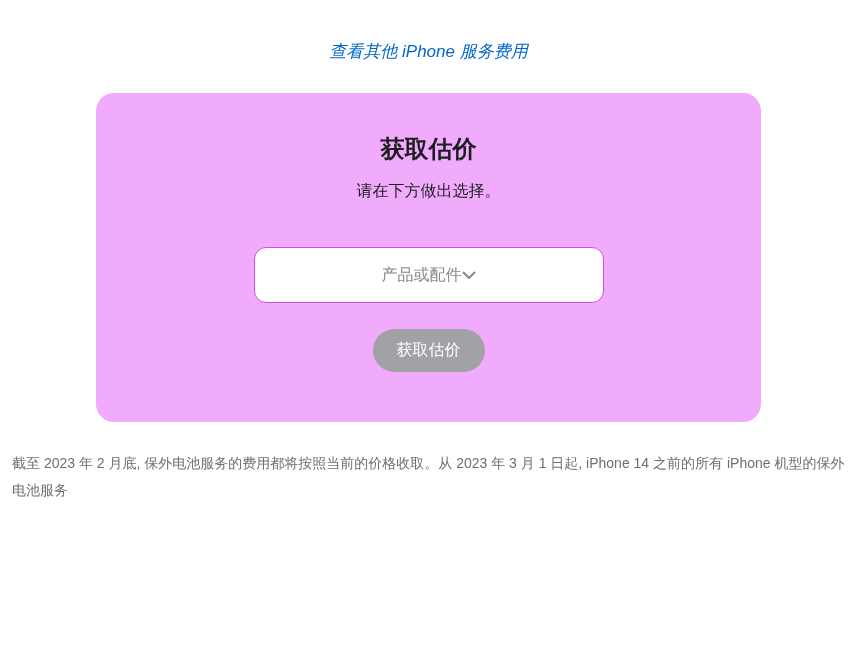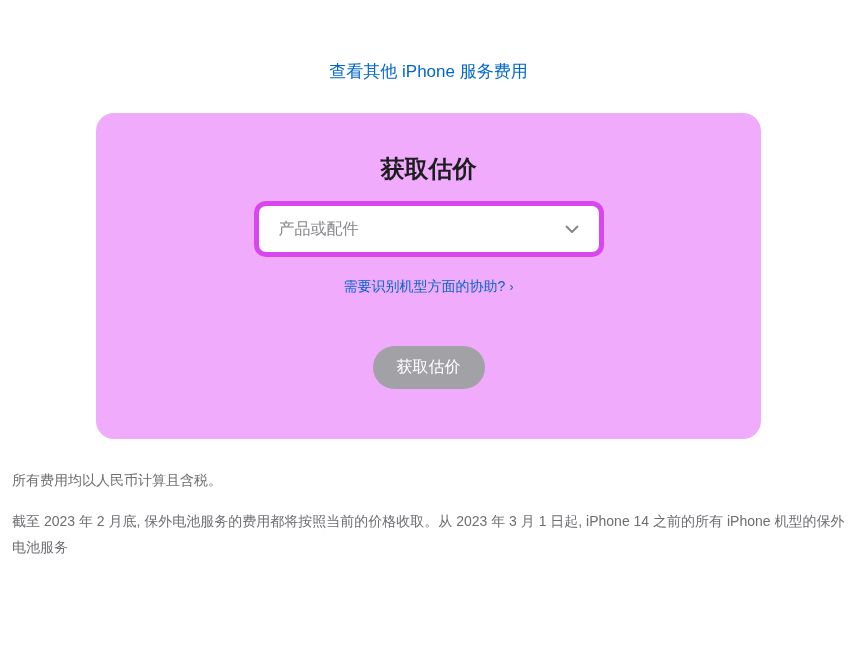--- a/index.html
+++ b/index.html
@@ -13,21 +13,22 @@
       width: 857px;
       height: 663px;
       overflow: hidden;
     }
     .container {
       width: 100%;
       padding: 0;
     }
     .top-link {
       text-align: center;
-      padding: 60px 0 30px 0;
+      padding: 40px 0 30px 0;
+      font-style: italic;
     }
     .top-link a {
       color: #0066cc;
       text-decoration: none;
       font-size: 17px;
     }
     .card {
       background: #f0abfc;
       border-radius: 18px;
       width: 665px;
@@ -49,26 +50,26 @@
     }
     .select-wrapper {
       width: 350px;
       margin: 0 auto 26px auto;
       position: relative;
     }
     .select-box {
       width: 100%;
       height: 56px;
       background: #ffffff;
-      border: 5px solid #d946ef;
+      border: 1px solid #d946ef;
       border-radius: 12px;
       padding: 0 20px;
       display: flex;
       align-items: center;
-      justify-content: space-between;
+      justify-content: center;
       cursor: pointer;
     }
     .select-placeholder {
       color: #86868b;
       font-size: 16px;
     }
     .chevron {
       color: #86868b;
     }
     .chevron svg {
@@ -120,43 +121,38 @@
 </head>
 <body>
 
 <div class="container">
   <div class="top-link">
     <a href="#">查看其他 iPhone 服务费用</a>
   </div>
 
   <div class="card">
     <h2 class="card-title">获取估价</h2>
+    <p class="card-subtitle">请在下方做出选择。</p>
 
     <div class="select-wrapper">
       <div class="select-box">
         <span class="select-placeholder">产品或配件</span>
         <span class="chevron">
           <svg viewBox="0 0 14 8" fill="none" stroke="currentColor" stroke-width="2">
             <path d="M1 1 L7 7 L13 1"></path>
           </svg>
         </span>
       </div>
     </div>
 
 
-    <div class="help-link">
-      <a href="#">
-        <span>需要识别机型方面的协助?</span><span class="arrow">›</span>
-      </a>
-    </div>
 
     <div class="submit-wrapper">
       <button class="submit-btn">获取估价</button>
     </div>
   </div>
 
   <div class="footer-text">
-    <p>所有费用均以人民币计算且含税。</p>
     <p>
       <span class="highlight-line">截至 2023 年 2 月底, 保外电池服务的费用都将按照当前的价格收取。从 2023 年 3 月 1 日起, iPhone 14 之前的所有 iPhone 机型的保外电池服务</span>
     </p>
   </div>
 </div>
 
 </body></html>

